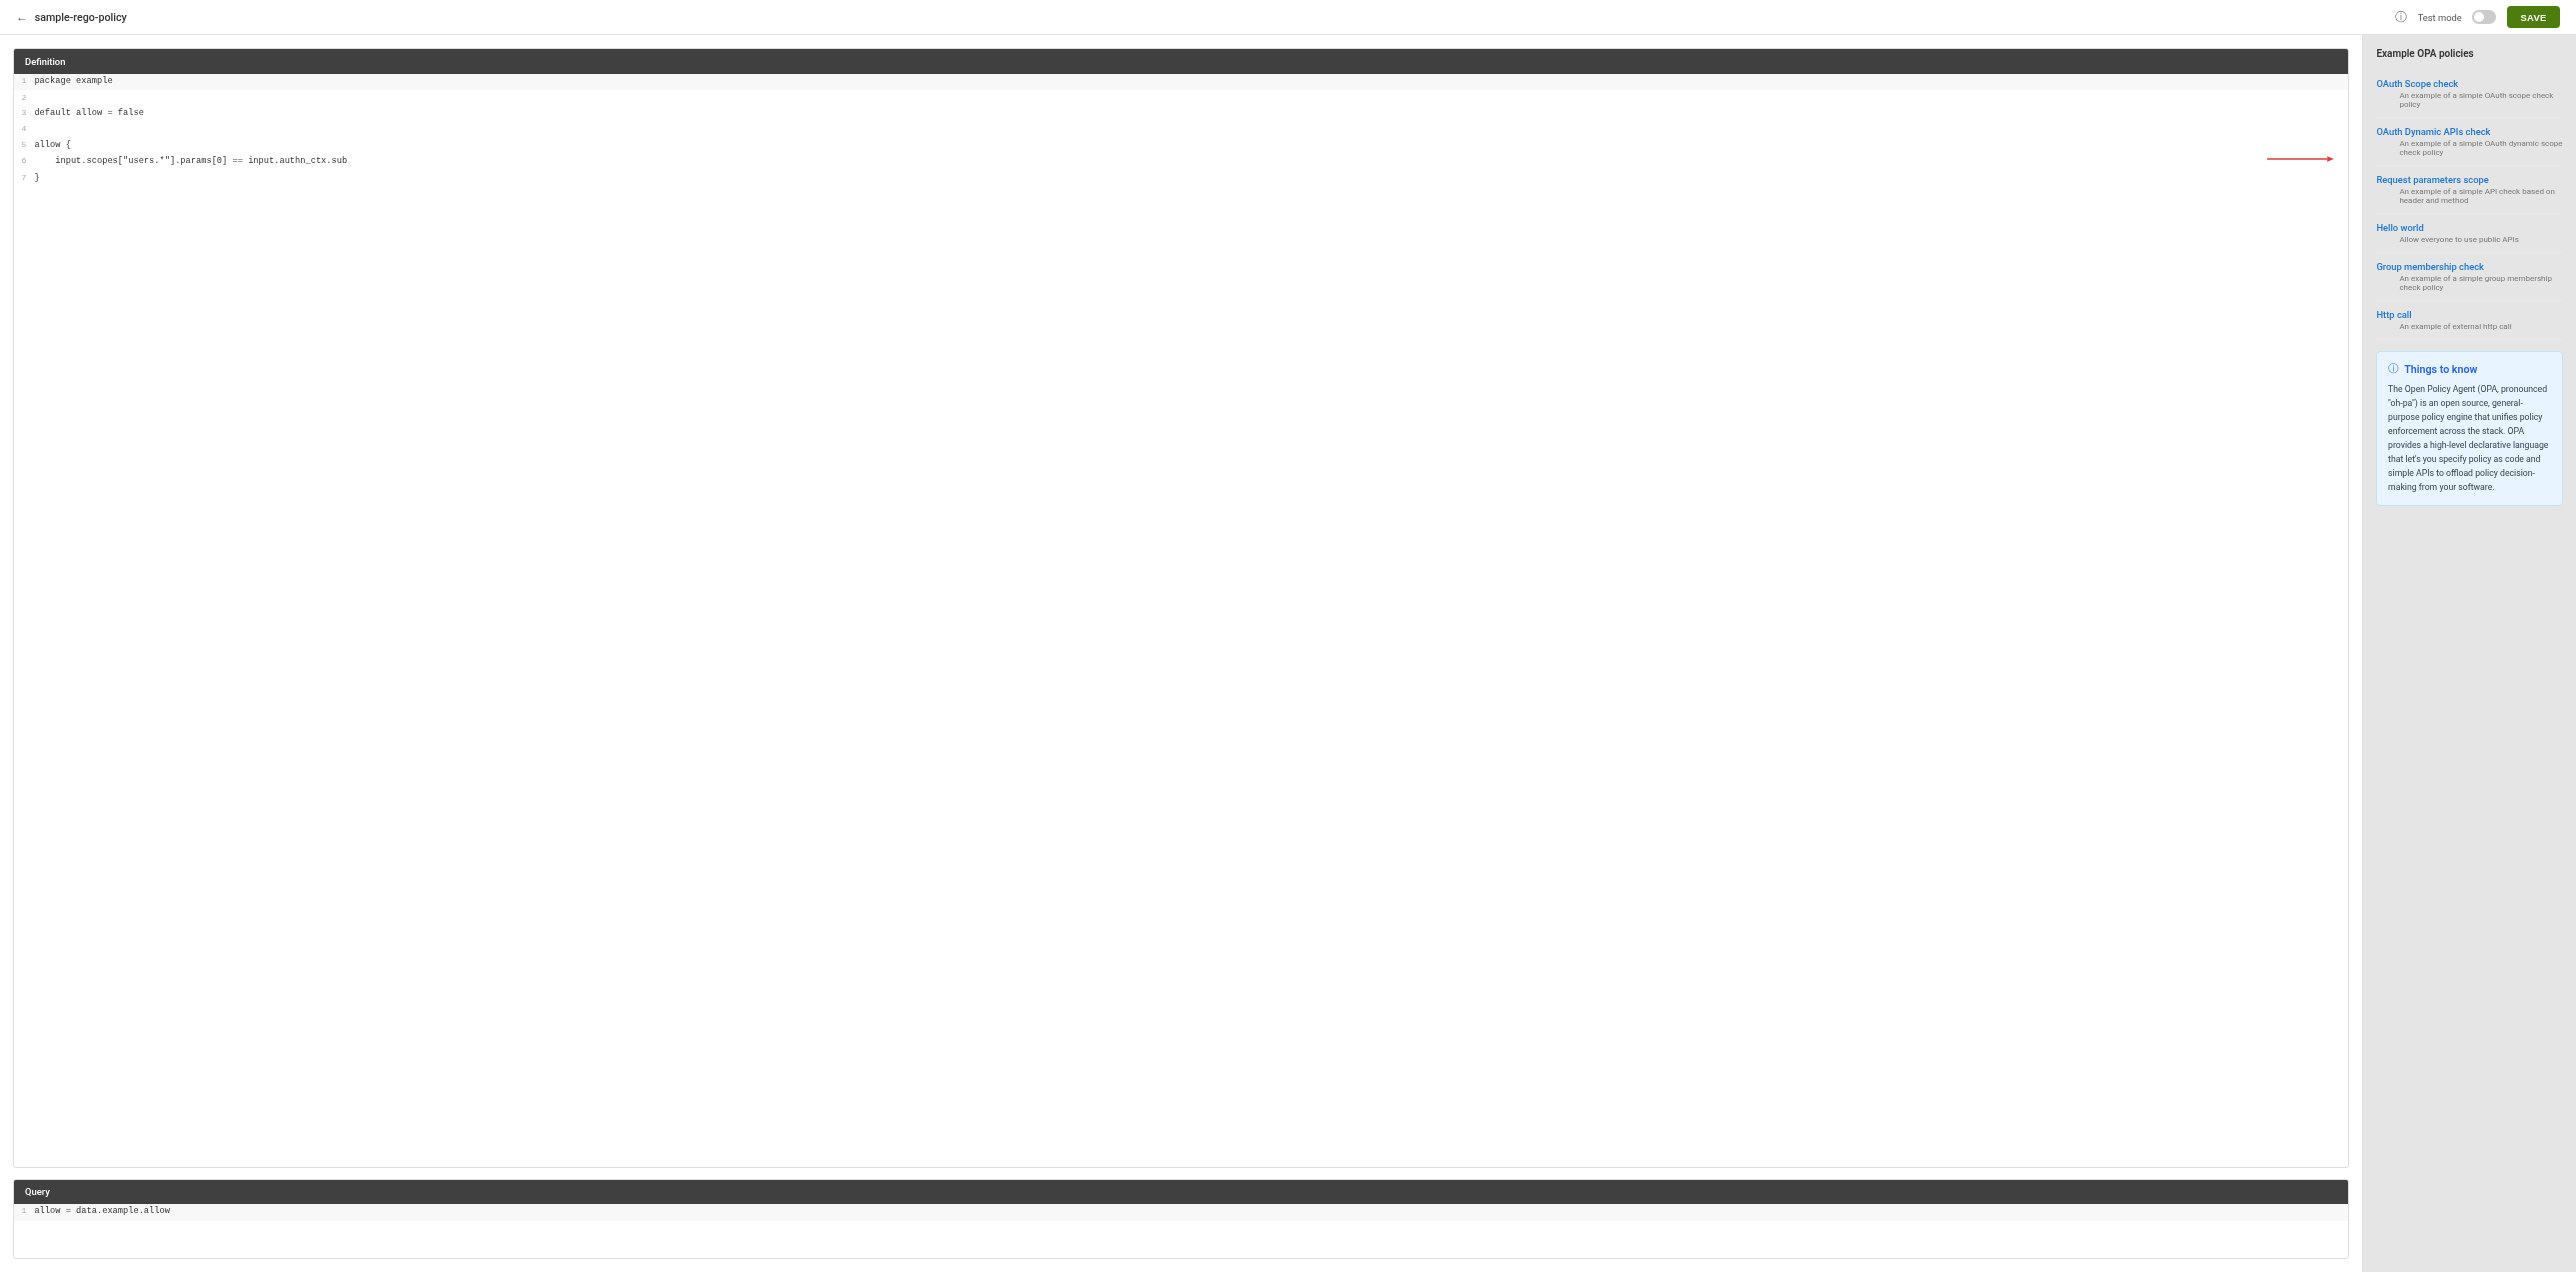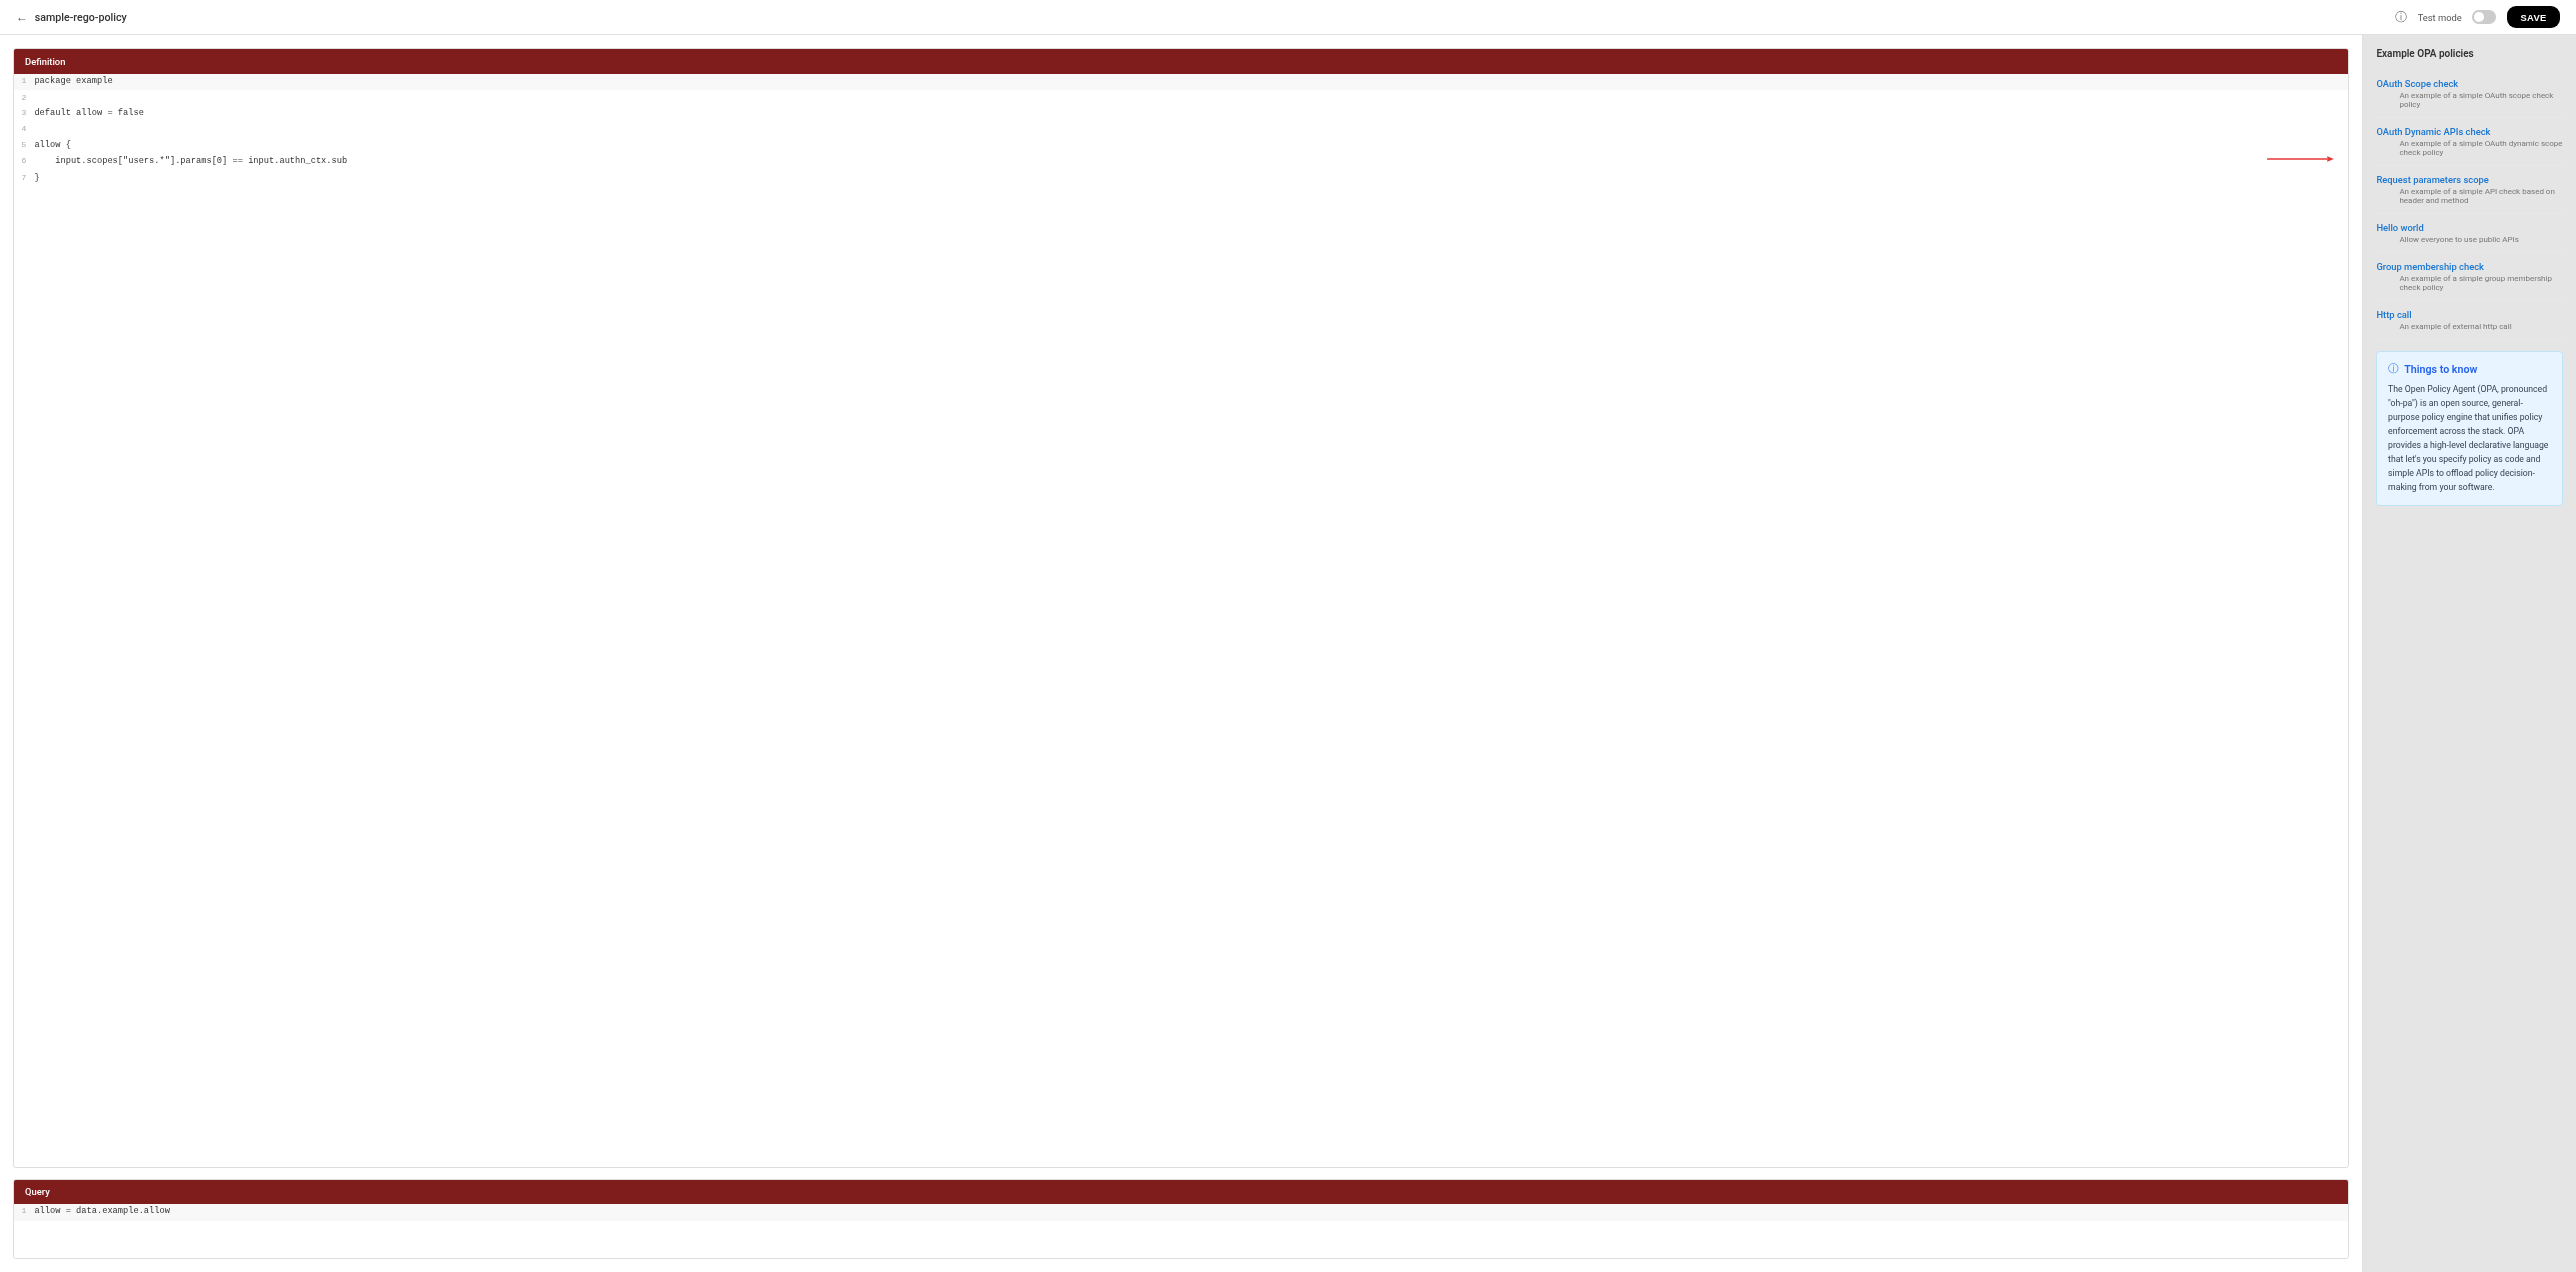--- a/index.html
+++ b/index.html
@@ -67,27 +67,27 @@
       position: absolute;
       width: 10.7px;
       height: 10.7px;
       background: white;
       border-radius: 50%;
       top: 1.3px;
       left: 1.3px;
       transition: left 0.2s;
     }
     .save-button {
-      background: #000000;
+      background: #4d7c0f;
       color: white;
       border: none;
       padding: 5.4px 13.4px;
       font-size: 9.4px;
       font-weight: 600;
-      border-radius: 9px;
+      border-radius: 4px;
       cursor: pointer;
       letter-spacing: 0.3px;
     }
 
     
     .main-content {
       display: flex;
       flex: 1;
       overflow: hidden;
     }
@@ -103,21 +103,21 @@
     }
 
     
     .panel {
       border: 0.7px solid #ddd;
       border-radius: 2.7px;
       overflow: hidden;
       background: #fff;
     }
     .panel-header {
-      background: #7f1d1d;
+      background: #404040;
       color: white;
       padding: 6.7px 10.7px;
       font-size: 9.4px;
       font-weight: 500;
     }
     .panel-body {
       background: #fff;
       font-family: 'Courier New', Courier, monospace;
       font-size: 8.7px;
       color: #333;

